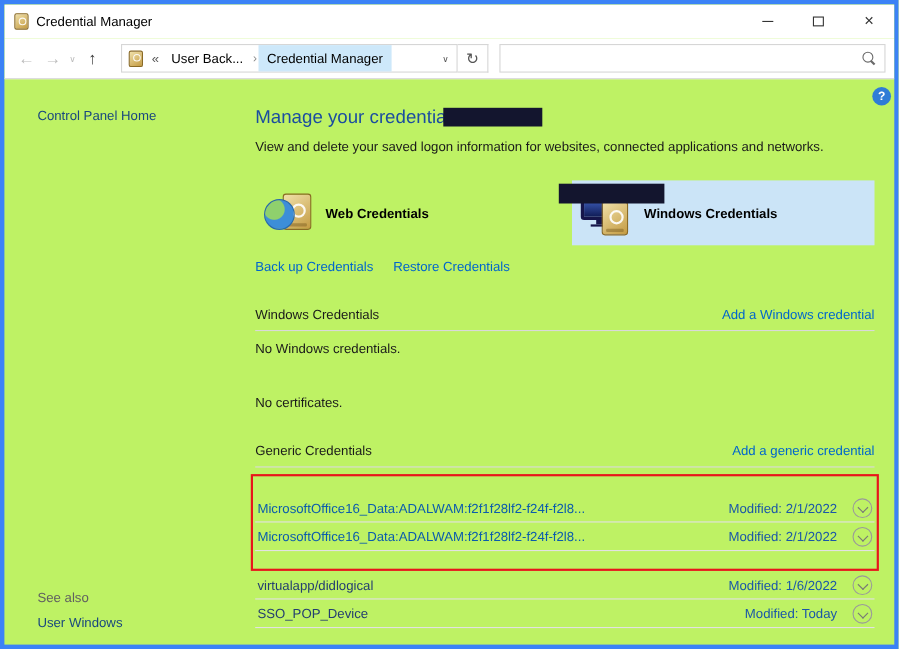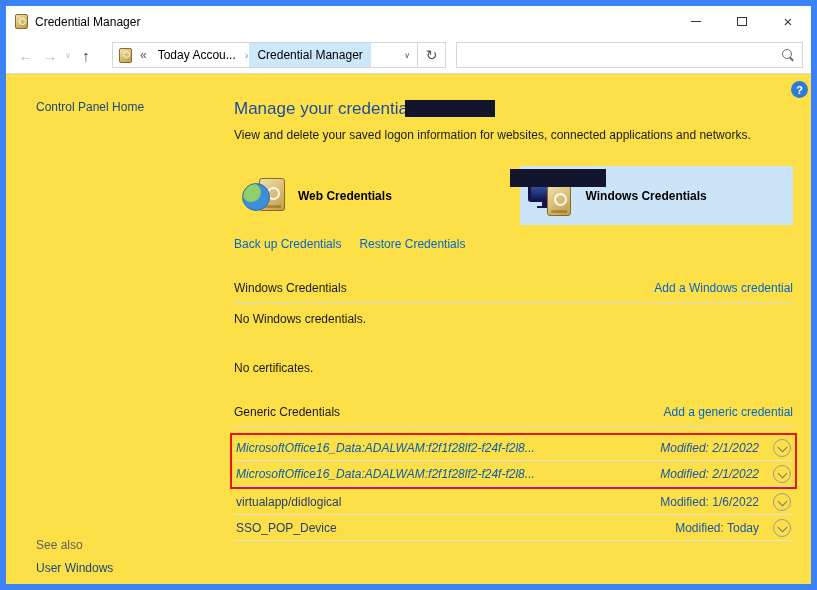--- a/index.html
+++ b/index.html
@@ -1,17 +1,17 @@
 <!DOCTYPE html>
 <html style="--link: #0066cc; --heading: #1b4da0; --selected-tile-bg: #cbe4f7; --breadcrumb-selected-bg: #cde8fa; --annotation-red: #e8151b;"><head>
 <meta charset="utf-8">
 <style>
   * { margin:0; padding:0; box-sizing:border-box; }
   html,body { background:#f0f0f0; font-family:"Liberation Sans", sans-serif; }
-  .window { width:817px; height:590px; background:#fde047; border:6px solid #3b82f6;
+  .window { width:817px; height:590px; background:#bef264; border:4px solid #3b82f6;
             position:relative; overflow:hidden; font-size:12px; color:#1a1a1a; }
 
   
   .titlebar { height:31px; display:flex; align-items:center; padding-left:9px; background:#fff; }
   .title-text { font-size:12px; color:#000; }
   .win-controls { margin-left:auto; display:flex; height:100%; }
   .win-btn { width:46px; height:31px; display:flex; align-items:center; justify-content:center; cursor:default; }
   .min-glyph { width:10px; height:1px; background:#333; }
   .max-glyph { width:10px; height:9px; border:1px solid #333; }
   .close-glyph { font-size:15px; color:#333; line-height:1; }
@@ -100,21 +100,21 @@
 
   
   .cred-list { margin-top:6px; }
   .cred-row { display:flex; align-items:center; height:26px; border-bottom:1px solid #e2e2e2; padding:0 2px; }
   .cred-name { flex:1; cursor:pointer; }
   .cred-mod { color:#1b57a8; margin-right:14px; }
   .expand-btn { width:18px; height:18px; border:1px solid #9a9a9a; border-radius:50%;
            position:relative; flex:none; cursor:pointer; }
   .expand-btn::before { content:""; position:absolute; left:5px; top:4px; width:6px; height:6px;
            border-right:1.5px solid #777; border-bottom:1.5px solid #777; transform:rotate(45deg); }
-  .red-box { border:2px solid var(--annotation-red,#e8151b); margin:0 -4px; padding:0 2px;font-style:italic; }
+  .red-box { border:2px solid var(--annotation-red,#e8151b); margin:0 -4px; padding:16px 2px; }
 </style>
 </head>
 <body>
 
 <div class="window">
 
   <div class="titlebar">
     <span class="safe-sm app-icon"></span>
     <span class="title-text">Credential Manager</span>
     <div class="win-controls">
@@ -132,21 +132,21 @@
 
   <div class="navbar">
     <div class="nav-arrow nav-disabled"><span>←</span></div>
     <div class="nav-arrow nav-disabled"><span>→</span></div>
     <div class="hist-chev"><span>∨</span></div>
     <div class="nav-arrow nav-up"><span>↑</span></div>
 
     <div class="breadcrumb">
       <span class="safe-sm crumb-icon"></span>
       <span class="crumb-overflow">«</span>
-      <span class="crumb-seg">Today Accou...</span>
+      <span class="crumb-seg">User Back...</span>
       <span class="crumb-sep">›</span>
       <span class="crumb-seg crumb-current">Credential Manager</span>
       <span class="crumb-dd">∨</span>
     </div>
     <div class="refresh-btn">
         <span>↻</span>
       </div>
 
     <div class="searchbox">
       <input type="text" placeholder="" style="">

